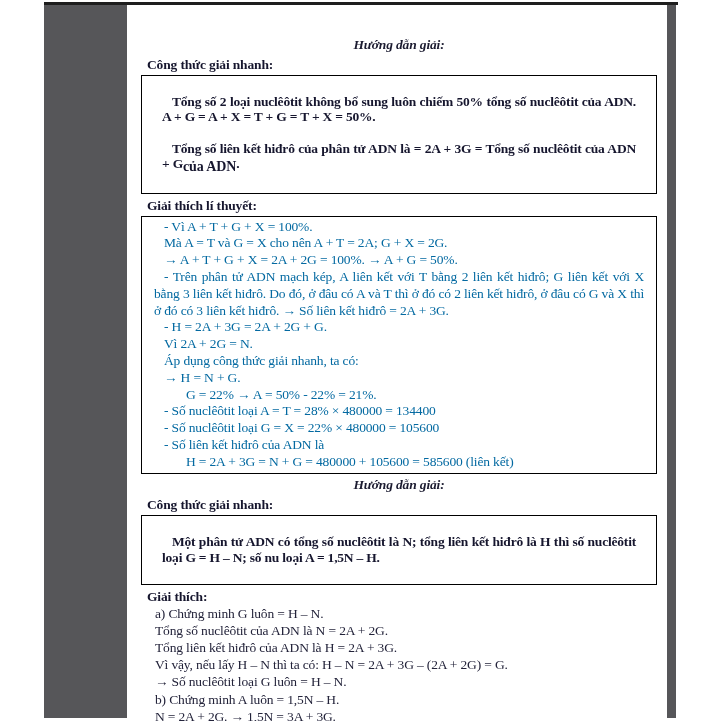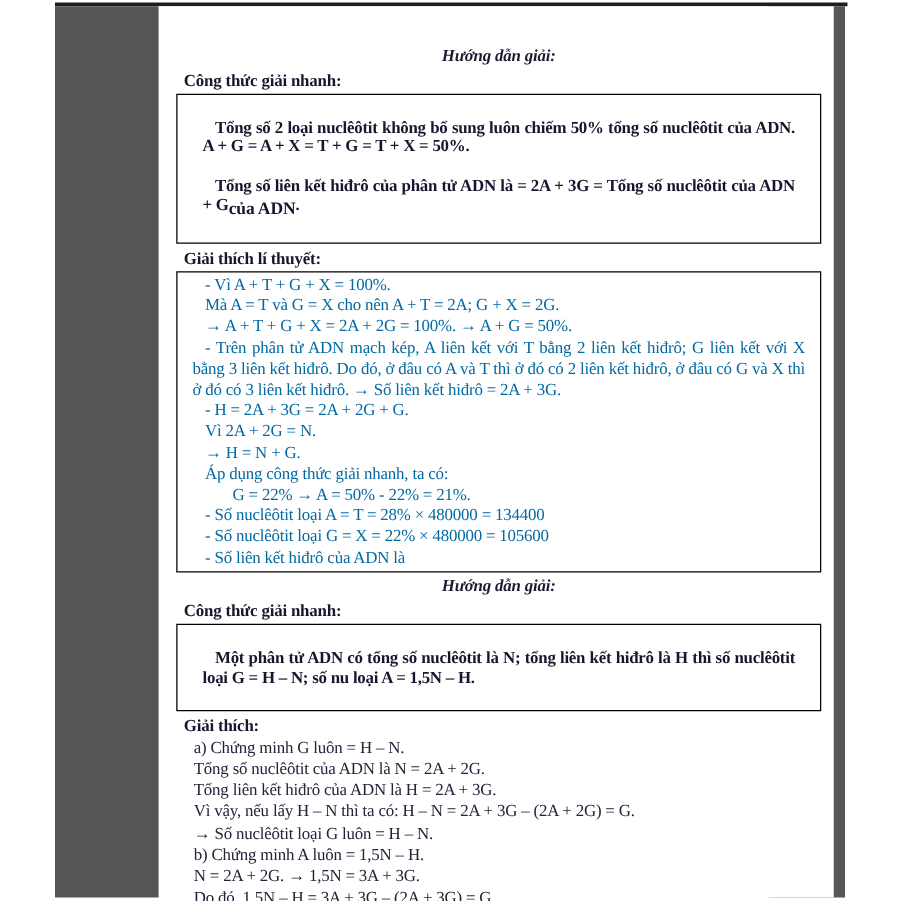--- a/index.html
+++ b/index.html
@@ -61,26 +61,27 @@
 
     <div class="sub-heading">Giải thích lí thuyết:</div>
 
     <div class="theory-box">
       <p>- Vì A + T + G + X = 100%.</p>
       <p>Mà A = T và G = X cho nên A + T = 2A; G + X = 2G.</p>
       <p>→ A + T + G + X = 2A + 2G = 100%.  → A + G = 50%.</p>
       <p class="wrap">- Trên phân tử ADN mạch kép, A liên kết với T bằng 2 liên kết hiđrô; G liên kết với X bằng 3 liên kết hiđrô. Do đó, ở đâu có A và T thì ở đó có 2 liên kết hiđrô, ở đâu có G và X thì ở đó có 3 liên kết hiđrô.  → Số liên kết hiđrô = 2A + 3G.</p>
       <p>- H = 2A + 3G = 2A + 2G + G.</p>
       <p>Vì 2A + 2G = N.</p>
+      <p>Áp dụng công thức giải nhanh, ta có:</p>
       <p>→ H = N + G.</p>
-      <p>Áp dụng công thức giải nhanh, ta có:</p>
       <p class="indent2">G = 22% → A = 50% - 22% = 21%.</p>
       <p>- Số nuclêôtit loại A = T = 28% × 480000 = 134400</p>
       <p>- Số nuclêôtit loại G = X = 22% × 480000 = 105600</p>
       <p>- Số liên kết hiđrô của ADN là</p>
+      <p class="indent2">H = 2A + 3G = N + G = 480000 + 105600 = 585600 (liên kết)</p>
     </div>
 
 
     <div class="h-center second">Hướng dẫn giải:</div>
 
     <div class="sub-heading">Công thức giải nhanh:</div>
 
     <div class="rule-box second">
       <p>Một phân tử ADN có tổng số nuclêôtit là N; tổng liên kết hiđrô là H thì số nuclêôtit loại G = H – N; số nu loại A = 1,5N – H.</p>
     </div>

